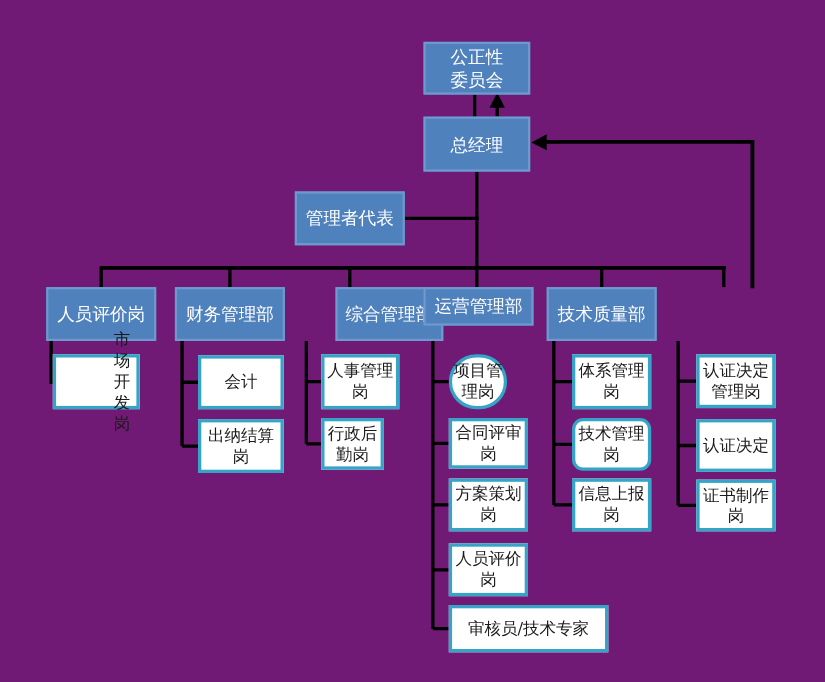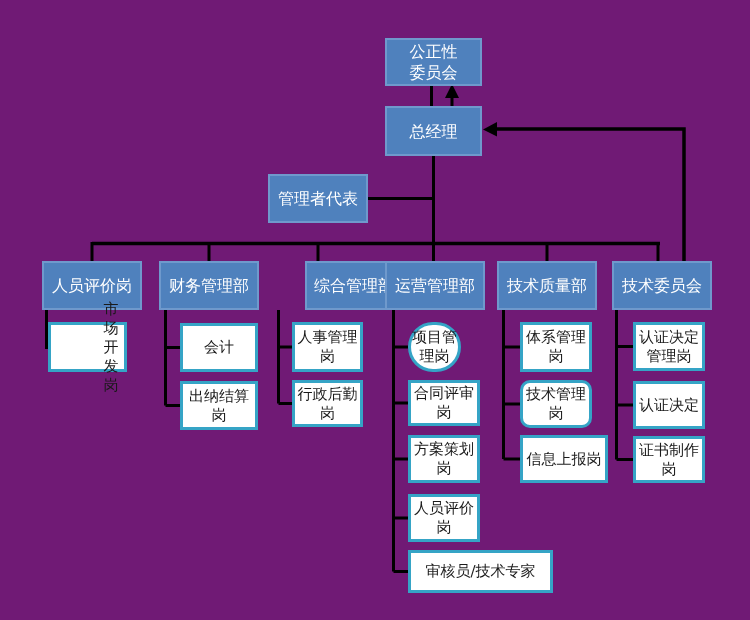--- a/index.html
+++ b/index.html
@@ -85,39 +85,38 @@
     <span>委员会</span>
   </div>
 
   <div class="node blue" style="left:385px;top:106px;width:97px;height:50px;">总经理</div>
 
   <div class="node blue" style="left:268px;top:174px;width:100px;height:49px;">管理者代表</div>
 
   <div class="node blue" style="left:42px;top:261px;width:100px;height:49px;">人员评价岗</div>
   <div class="node blue" style="left:159px;top:261px;width:100px;height:49px;">财务管理部</div>
   <div class="node blue" style="left:269px;top:261px;width:98px;height:49px;margin-left:36px;">综合管理部</div>
-  <div class="node blue" style="left:385px;top:261px;width:100px;height:49px;">运营管理部</div>
+  <div class="node blue" style="left:385px;top:261px;width:100px;height:35px;">运营管理部</div>
   <div class="node blue" style="left:497px;top:261px;width:100px;height:49px;">技术质量部</div>
-  <div class="node blue" style="left:612px;top:261px;width:100px;height:49px;">技术委员会</div>
 
   <div class="node teal" style="left:48px;top:322px;width:79px;height:50px;padding-left:48px;">市场开发岗</div>
 
   <div class="node teal" style="left:180px;top:323px;width:78px;height:49px;">会计</div>
   <div class="node teal" style="left:180px;top:381px;width:78px;height:49px;">出纳结算岗</div>
 
   <div class="node teal" style="left:292px;top:322px;width:71px;height:50px;">人事管理岗</div>
-  <div class="node teal" style="left:292px;top:380px;width:71px;height:47px;">行政后勤岗</div>
+  <div class="node teal" style="left:292px;top:380px;width:57px;height:47px;">行政后勤岗</div>
 
   <div class="node teal" style="left:408px;top:322px;width:53px;height:50px;border-radius:25px;">项目管理岗</div>
   <div class="node teal" style="left:408px;top:380px;width:72px;height:46px;">合同评审岗</div>
   <div class="node teal" style="left:408px;top:435px;width:72px;height:48px;">方案策划岗</div>
   <div class="node teal" style="left:408px;top:494px;width:72px;height:48px;">人员评价岗</div>
   <div class="node teal" style="left:408px;top:550px;width:145px;height:43px;">审核员/技术专家</div>
 
   <div class="node teal" style="left:520px;top:322px;width:72px;height:50px;">体系管理岗</div>
   <div class="node teal" style="left:520px;top:380px;width:72px;height:48px;border-radius:10px;">技术管理岗</div>
-  <div class="node teal" style="left:520px;top:435px;width:88px;height:48px;">信息上报岗</div>
+  <div class="node teal" style="left:520px;top:435px;width:72px;height:48px;">信息上报岗</div>
 
   <div class="node teal" style="left:633px;top:322px;width:72px;height:49px;">认证决定管理岗</div>
   <div class="node teal" style="left:633px;top:381px;width:72px;height:48px;">认证决定</div>
   <div class="node teal" style="left:633px;top:436px;width:72px;height:47px;">证书制作岗</div>
 
 </div>
 
 </body></html>

